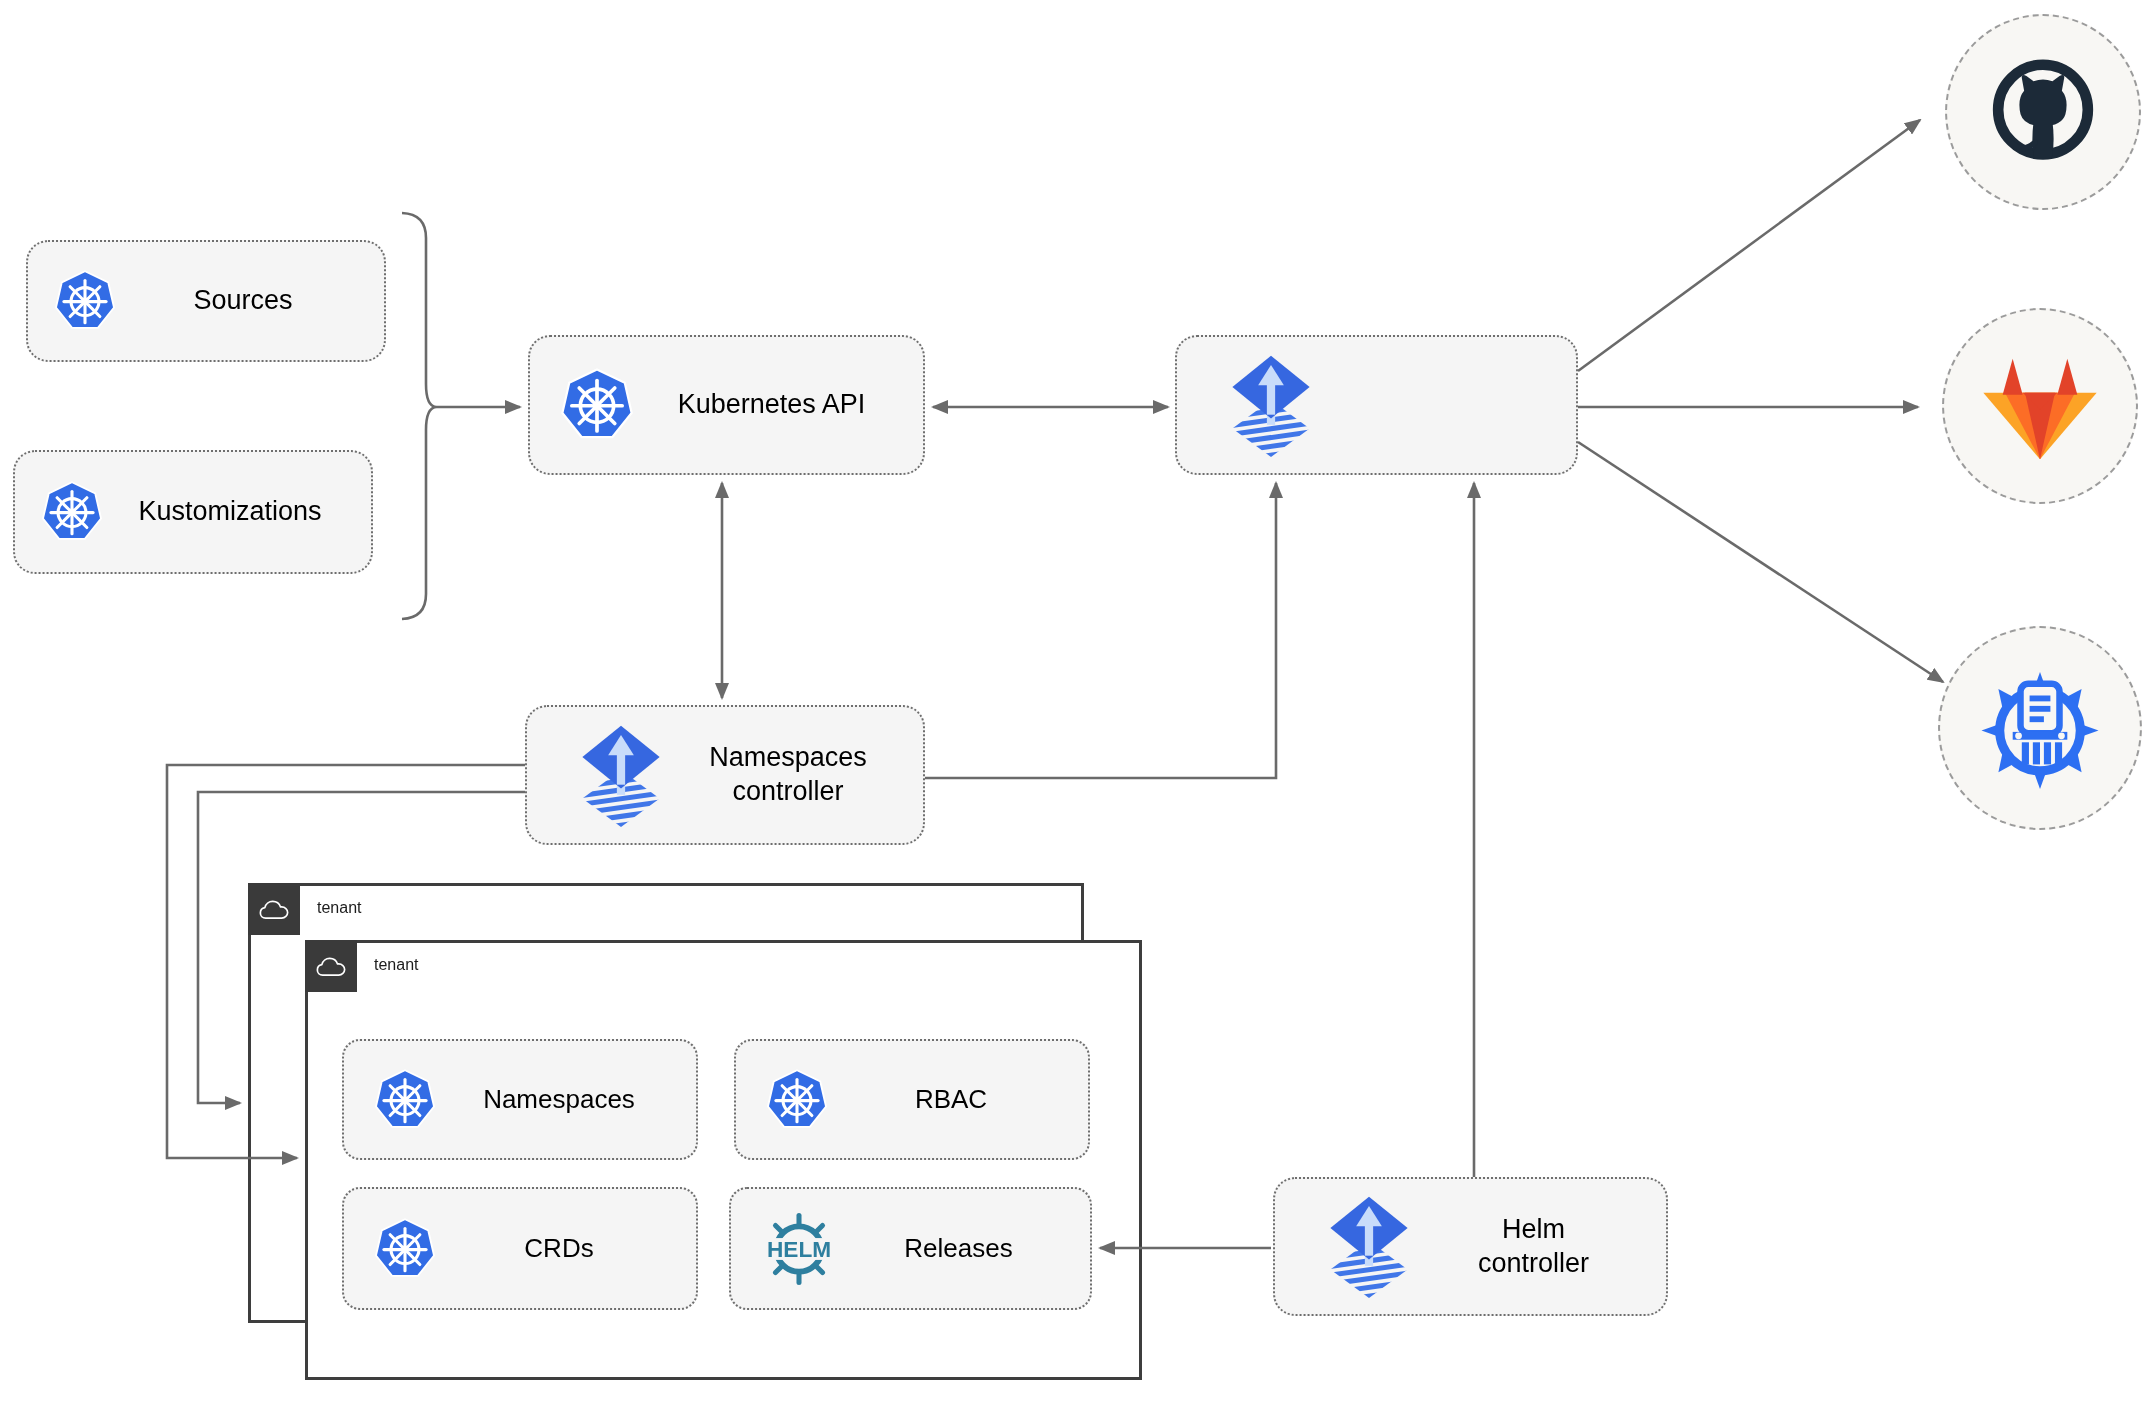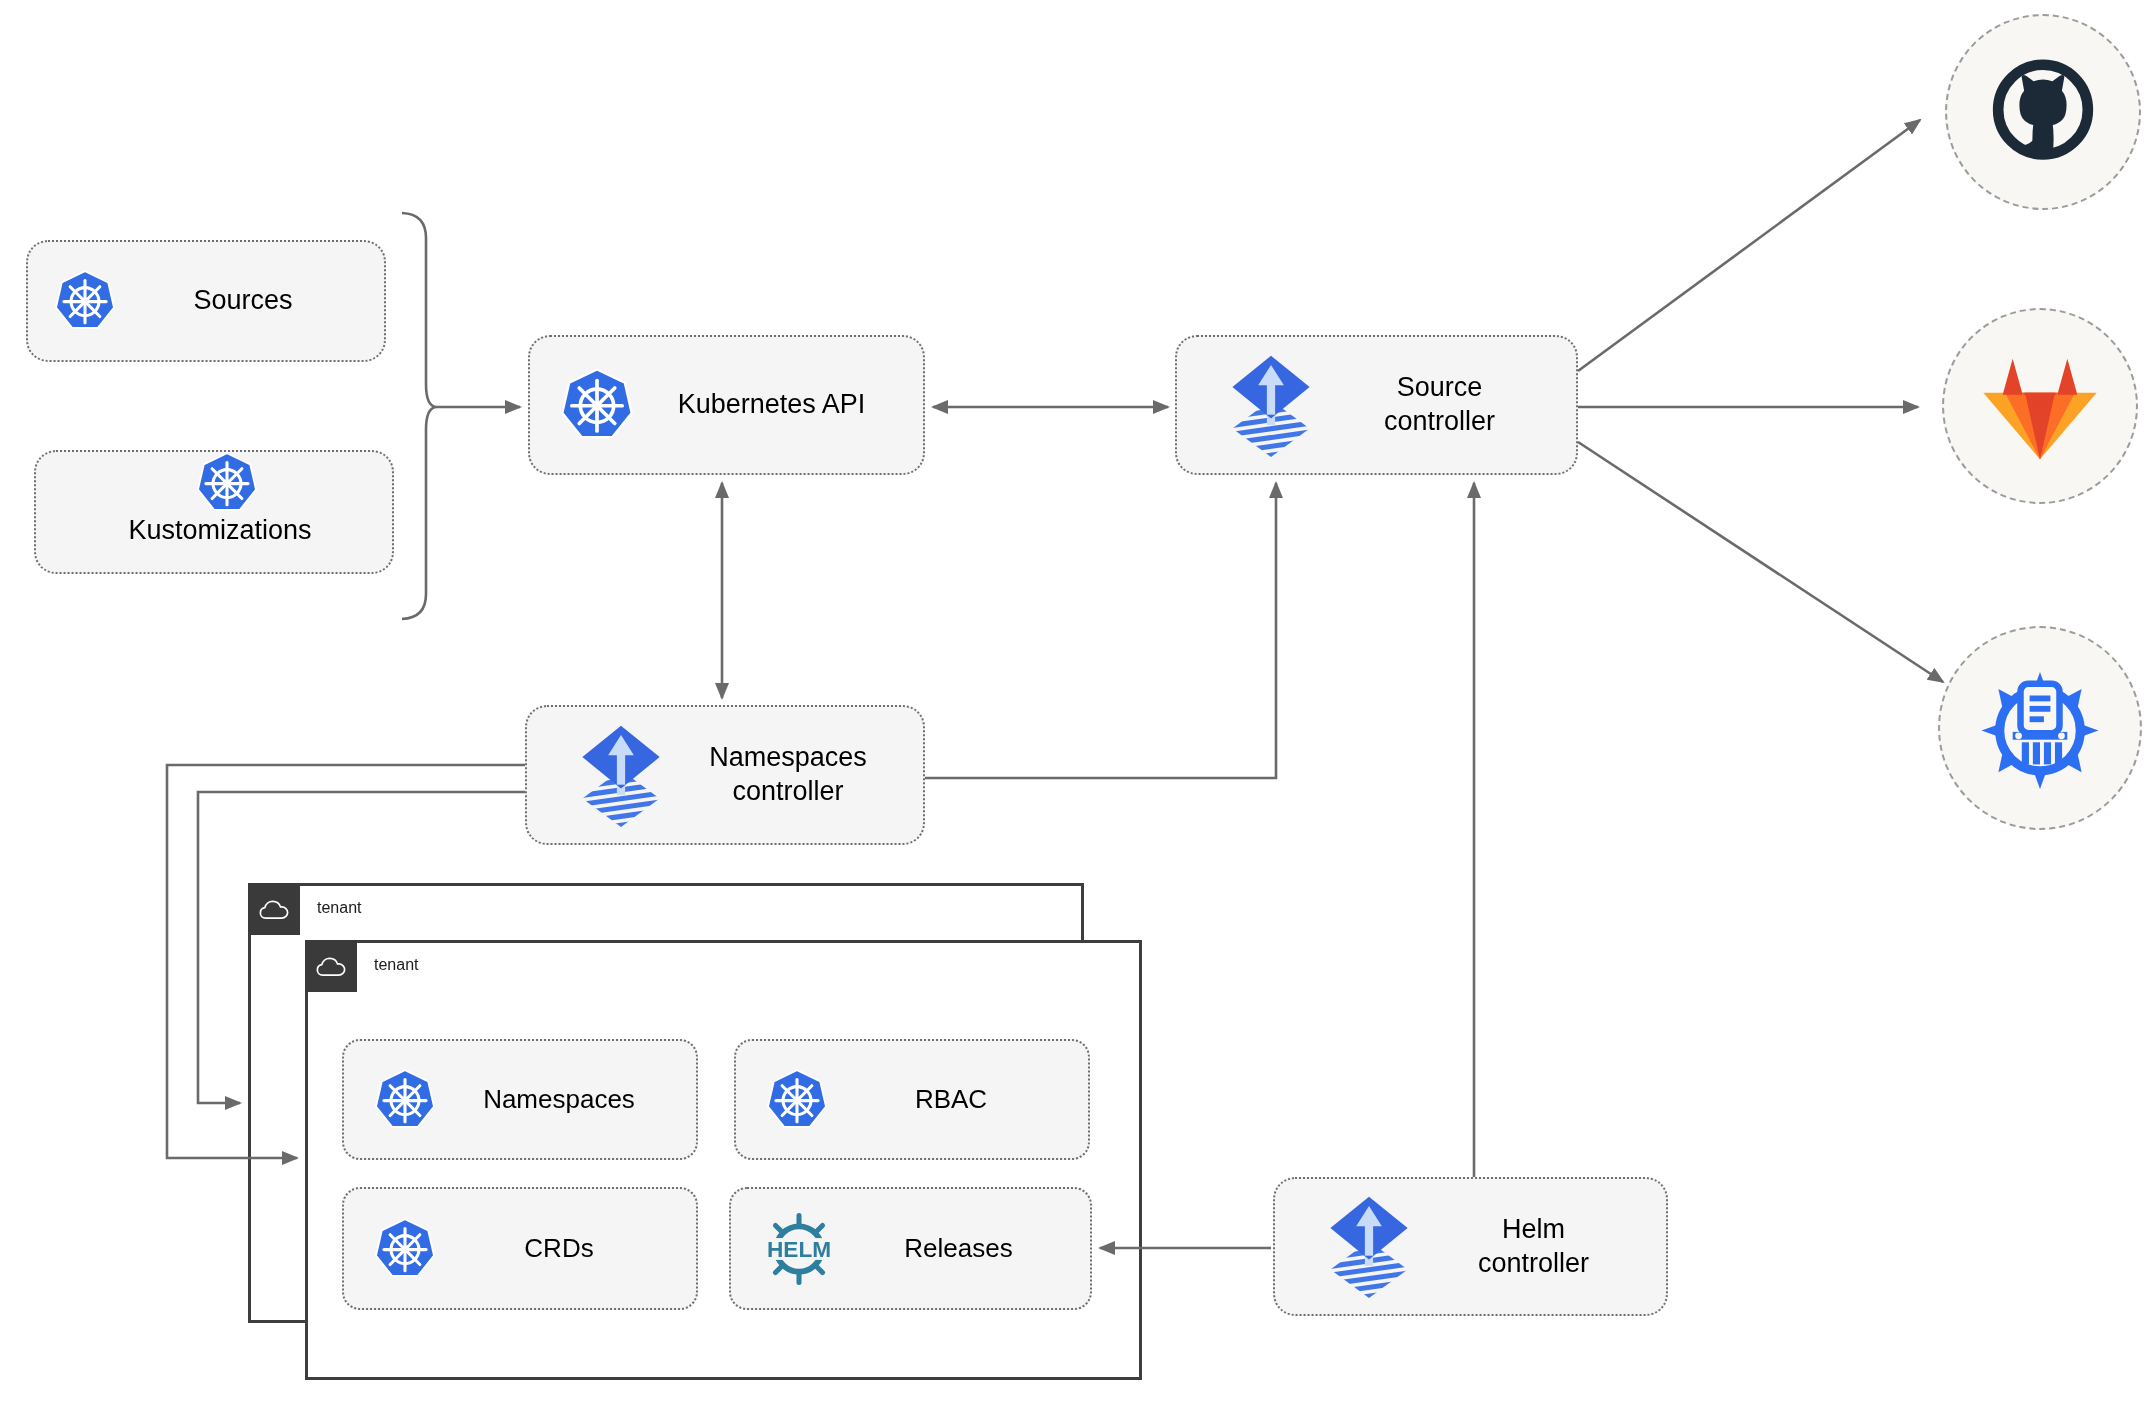--- a/index.html
+++ b/index.html
@@ -11,21 +11,21 @@
   .node{position:absolute;box-sizing:border-box;background:#f5f5f5;
         border:2px dotted #6e6e6e;border-radius:22px;
         display:flex;align-items:center;}
   .node .icon{flex:0 0 auto;display:flex;align-items:center;justify-content:center;}
   .node .label{flex:1;text-align:center;font-size:27px;color:#000;
                line-height:1.25;padding-right:14px;}
   .label-narrow{max-width:175px;margin:0 auto;}
 
   
   #n-sources        {left:26px;  top:240px;  width:360px; height:122px;}
-  #n-kustomizations {left:34px;  top:450px;  width:360px; height:124px;flex-direction:column;}
+  #n-kustomizations {left:13px;  top:450px;  width:360px; height:124px;}
   #n-k8s-api        {left:528px; top:335px;  width:397px; height:140px;}
   #n-source-ctrl    {left:1175px;top:335px;  width:403px; height:140px;}
   #n-kustomize-ctrl {left:525px; top:705px;  width:400px; height:140px;}
   #n-helm-ctrl      {left:1273px;top:1177px; width:395px; height:139px;}
   #n-namespaces     {left:342px; top:1039px; width:356px; height:121px;}
   #n-rbac           {left:734px; top:1039px; width:356px; height:121px;}
   #n-crds           {left:342px; top:1187px; width:356px; height:123px;}
   #n-releases       {left:729px; top:1187px; width:363px; height:123px;}
   #n-namespaces,#n-rbac,#n-crds,#n-releases{border-radius:18px;}
   #n-namespaces .label,#n-rbac .label,#n-crds .label,#n-releases .label{font-size:26px;}
@@ -150,21 +150,20 @@
     </span>
     <span class="label">Kubernetes API</span>
   </div>
 
   <div class="node pad-l-lg" id="n-source-ctrl">
     <span class="icon">
       <svg width="92" height="103">
           <use href="#sym-flux" width="92" height="103"></use>
         </svg>
     </span>
-    <span class="label"><span class="label-narrow" style="display:inline-block">Source controller</span></span>
   </div>
 
   <div class="node pad-l-lg" id="n-kustomize-ctrl">
     <span class="icon">
       <svg width="92" height="103">
           <use href="#sym-flux" width="92" height="103"></use>
         </svg>
     </span>
     <span class="label"><span class="label-narrow" style="display:inline-block">Namespaces controller</span></span>
   </div>

